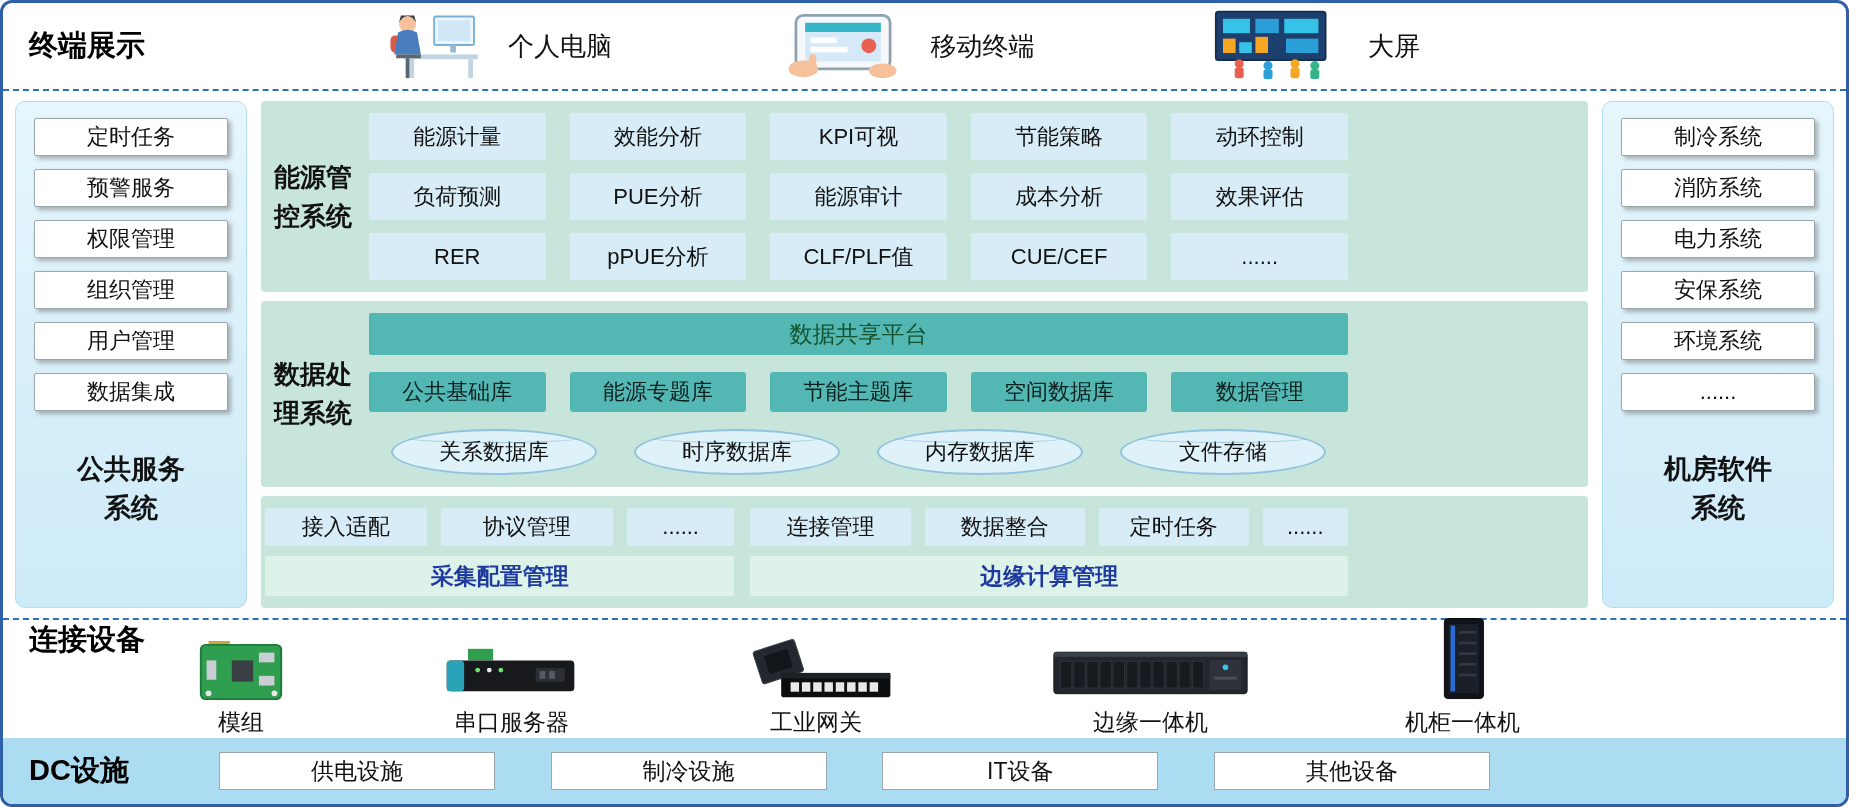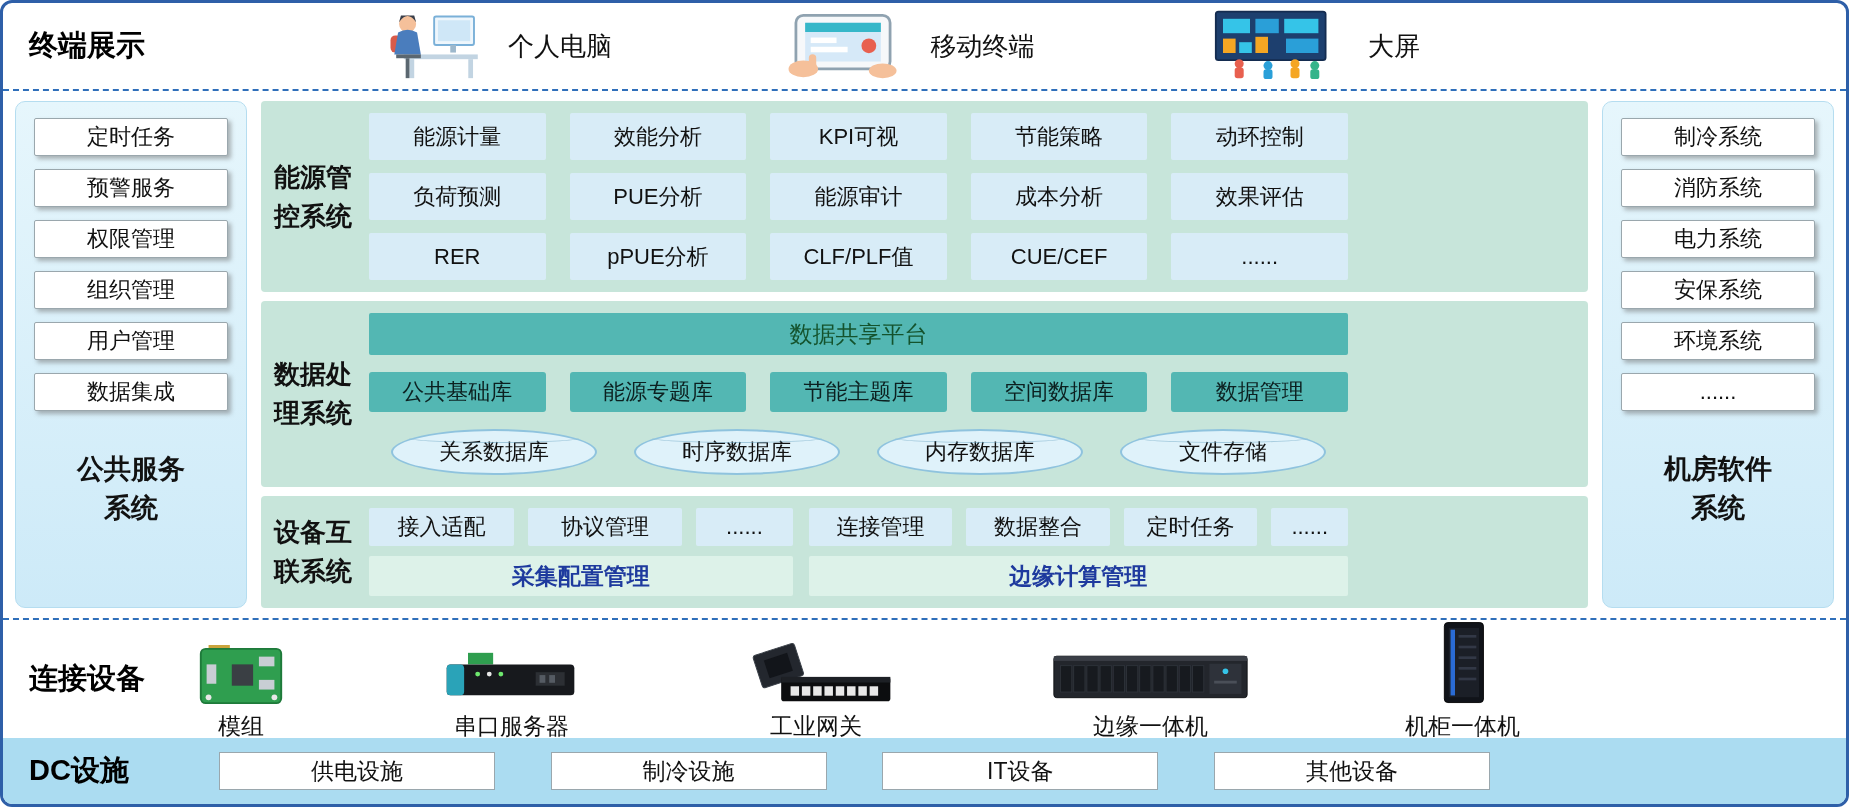--- a/index.html
+++ b/index.html
@@ -89,21 +89,21 @@
   .dev-group.g2 { flex: 56; }
   .dev-boxes { display: grid; gap: 14px; }
   .g1 .dev-boxes { grid-template-columns: 1.5fr 1.6fr 1fr; }
   .g2 .dev-boxes { grid-template-columns: 1.5fr 1.5fr 1.4fr .8fr; }
   .dev-bar {
     margin-top: 10px; height: 40px; background: #ddf2e9; border-radius: 2px;
     display: flex; align-items: center; justify-content: center;
     font-size: 23px; font-weight: bold; color: #1e3a9e;
   }
   
-  .devices-row { height: 118px; display: flex; align-items: center; padding: 0 26px; }
+  .devices-row { height: 118px; display: flex; padding: 0 26px; }
   .devices { flex: 1; display: flex; justify-content: space-between; align-items: flex-end;
              padding-left: 50px; padding-right: 300px; }
   .device-item { display: flex; flex-direction: column; align-items: center; justify-content: flex-end; }
   .device-icon { display: flex; align-items: flex-end; justify-content: center; }
   .device-label { font-size: 23px; margin-top: 2px; white-space: nowrap; }
   
   .dc-row { height: 66px; background: #abdcf1; display: flex; align-items: center; padding: 0 26px; }
   .dc-items { flex: 1; display: flex; justify-content: space-between; align-items: center;
               padding-left: 90px; padding-right: 330px; }
   .dc-box {
@@ -250,24 +250,20 @@
               <span class="cyl-label">内存数据库</span>
             </div>
             <div class="cylinder">
               <span class="cyl-label">文件存储</span>
             </div>
           </div>
         </div>
       </div>
 
       <div class="block blk-device">
-        <div class="block-title">
-          <span>设备互</span>
-          <span>联系统</span>
-        </div>
         <div class="block-content device-content">
           <div class="dev-group g1">
             <div class="dev-boxes">
               <div class="chip">接入适配</div>
               <div class="chip">协议管理</div>
               <div class="chip">......</div>
             </div>
             <div class="dev-bar">采集配置管理</div>
           </div>
           <div class="dev-group g2">

